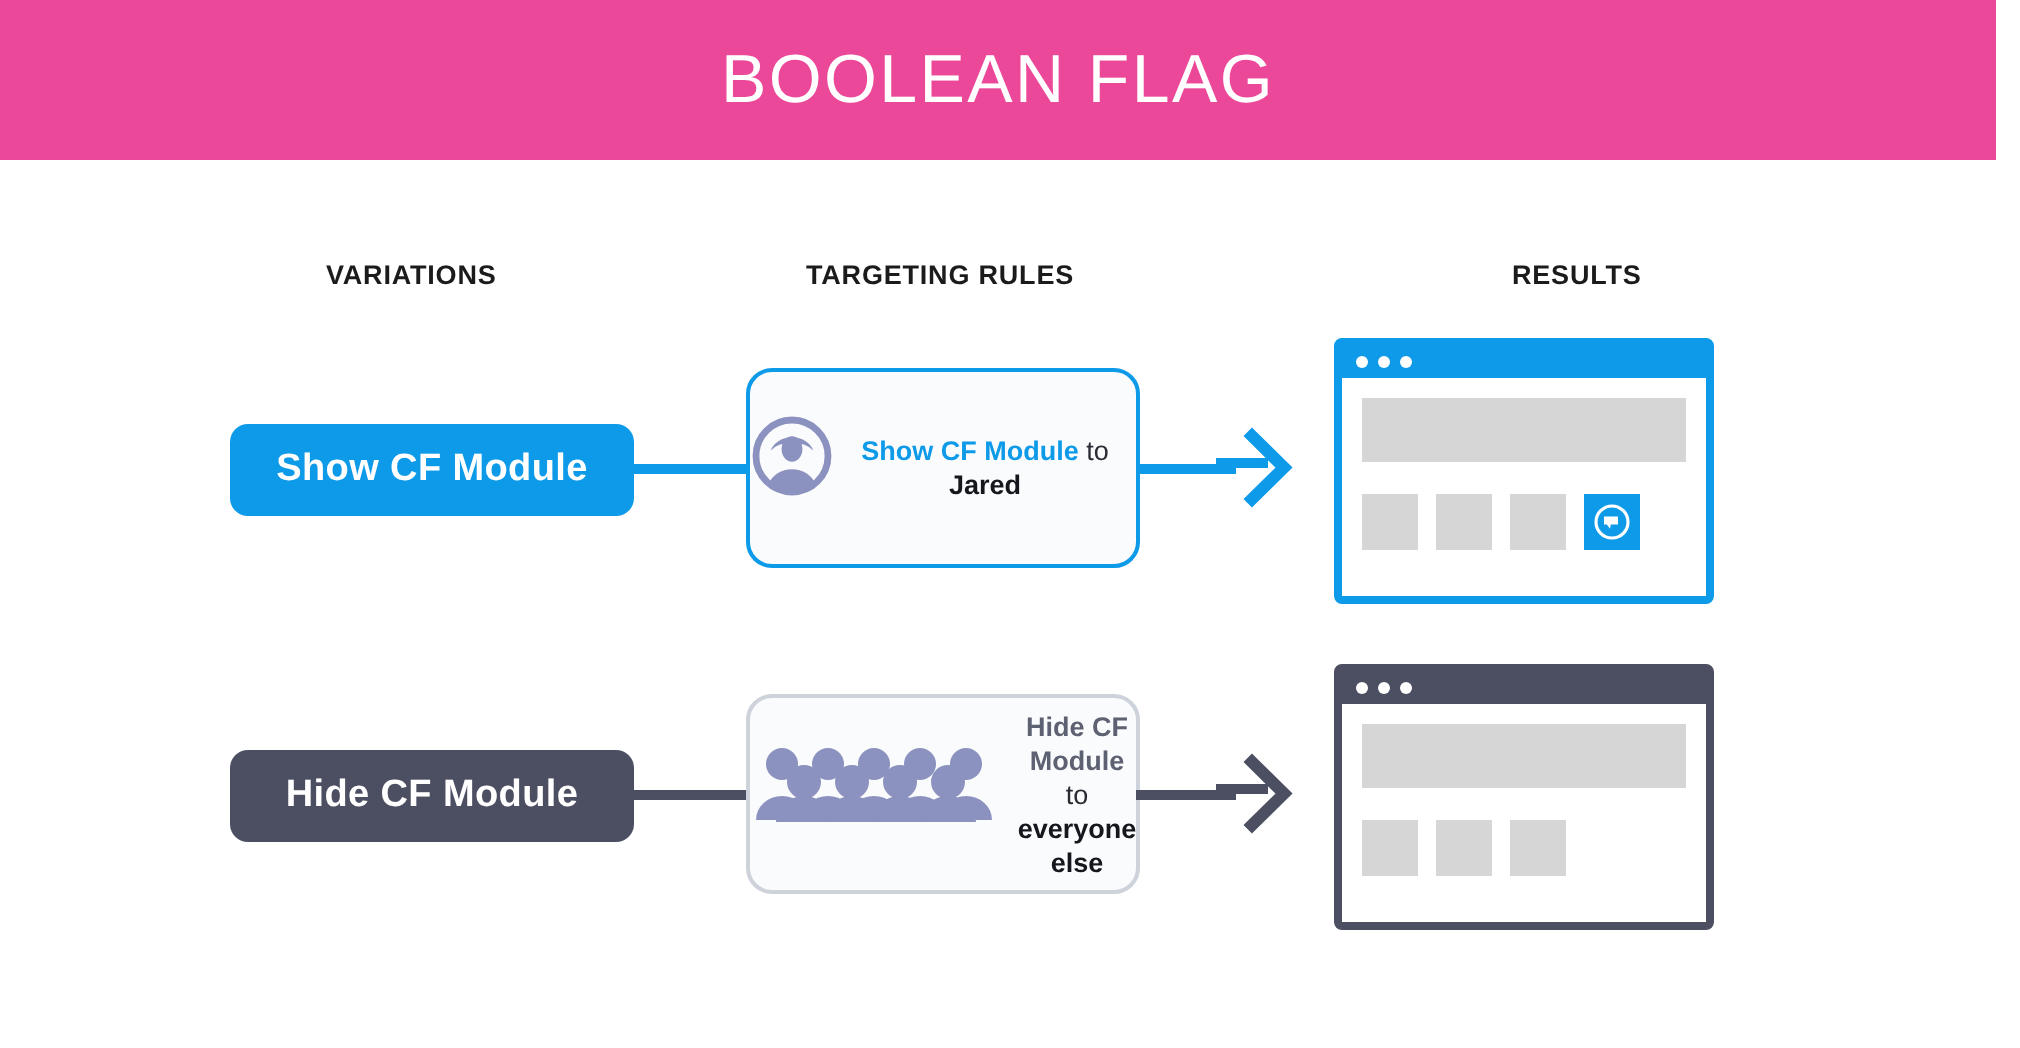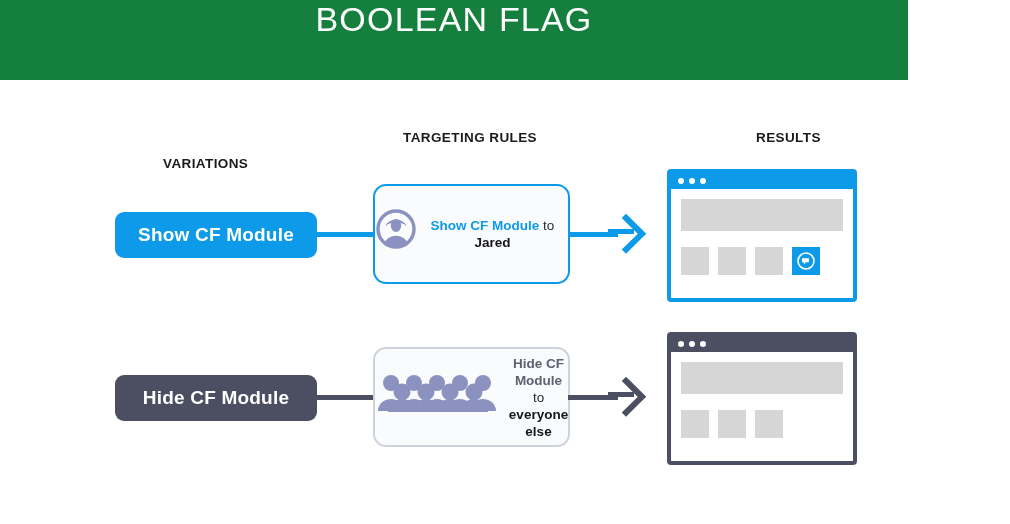--- a/index.html
+++ b/index.html
@@ -12,42 +12,43 @@
     background: #ffffff;
     font-family: "Liberation Sans", sans-serif;
     overflow: hidden;
     position: relative;
   }
 
   
   .header-bar {
     position: absolute;
     left: 0; top: 0;
-    width: 908px; height: 80px;
-    background: #15803d;
-    display: flex;
+    width: 998px; height: 80px;
+    background: #ec4899;
+    display: flex;
+    align-items: center;
     justify-content: center;
   }
   .header-title {
     color: #ffffff;
     font-size: 34px;
     font-weight: 400;
     letter-spacing: 1.2px;
   }
 
   
   .col-head {
     position: absolute;
     font-size: 13.5px;
     font-weight: bold;
     color: #1b1b1b;
     letter-spacing: 0.4px;
     white-space: nowrap;
   }
-  .col-head-variations { left: 163px; top: 130px; margin-top: 26px; }
+  .col-head-variations { left: 163px; top: 130px; }
   .col-head-targeting  { left: 403px; top: 130px; }
   .col-head-results    { left: 724px; top: 130px; padding-left: 32px; }
 
   
   .pill {
     position: absolute;
     width: 202px;
     height: 46px;
     border-radius: 9px;
     display: flex;

